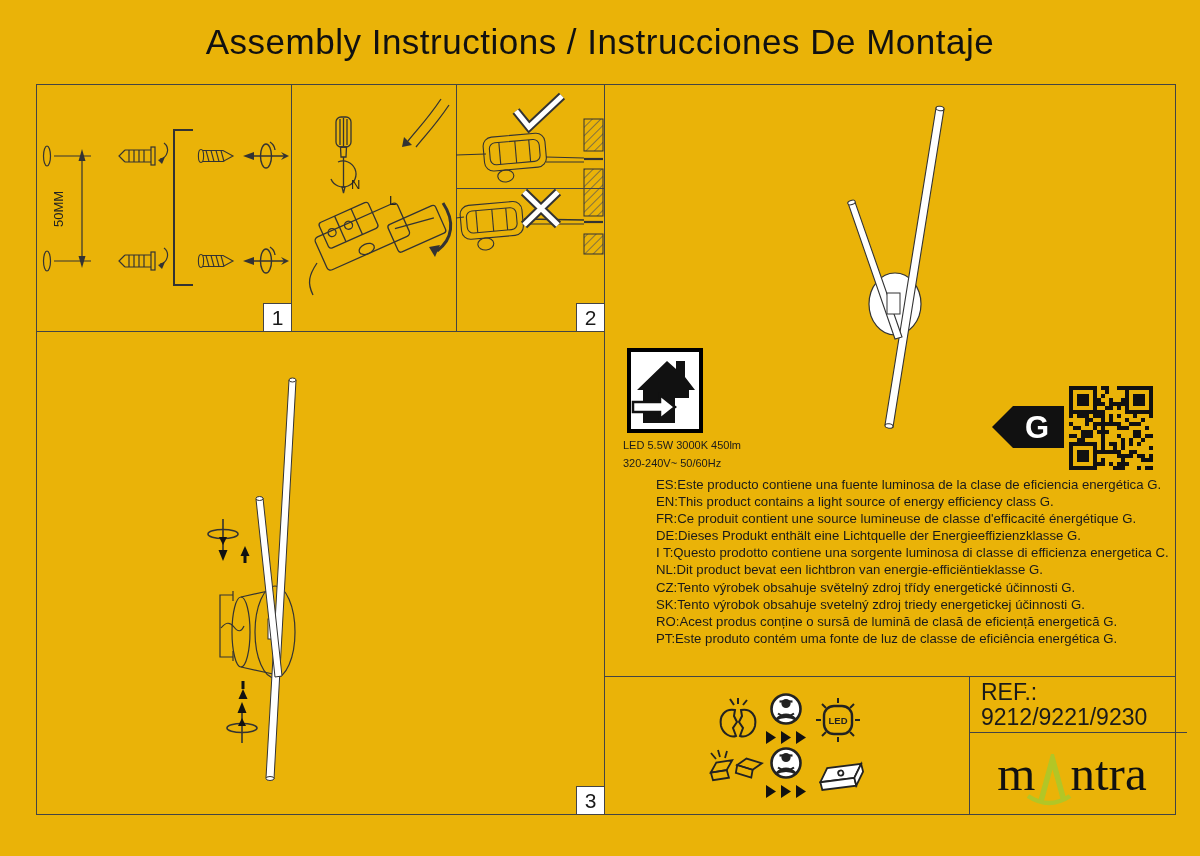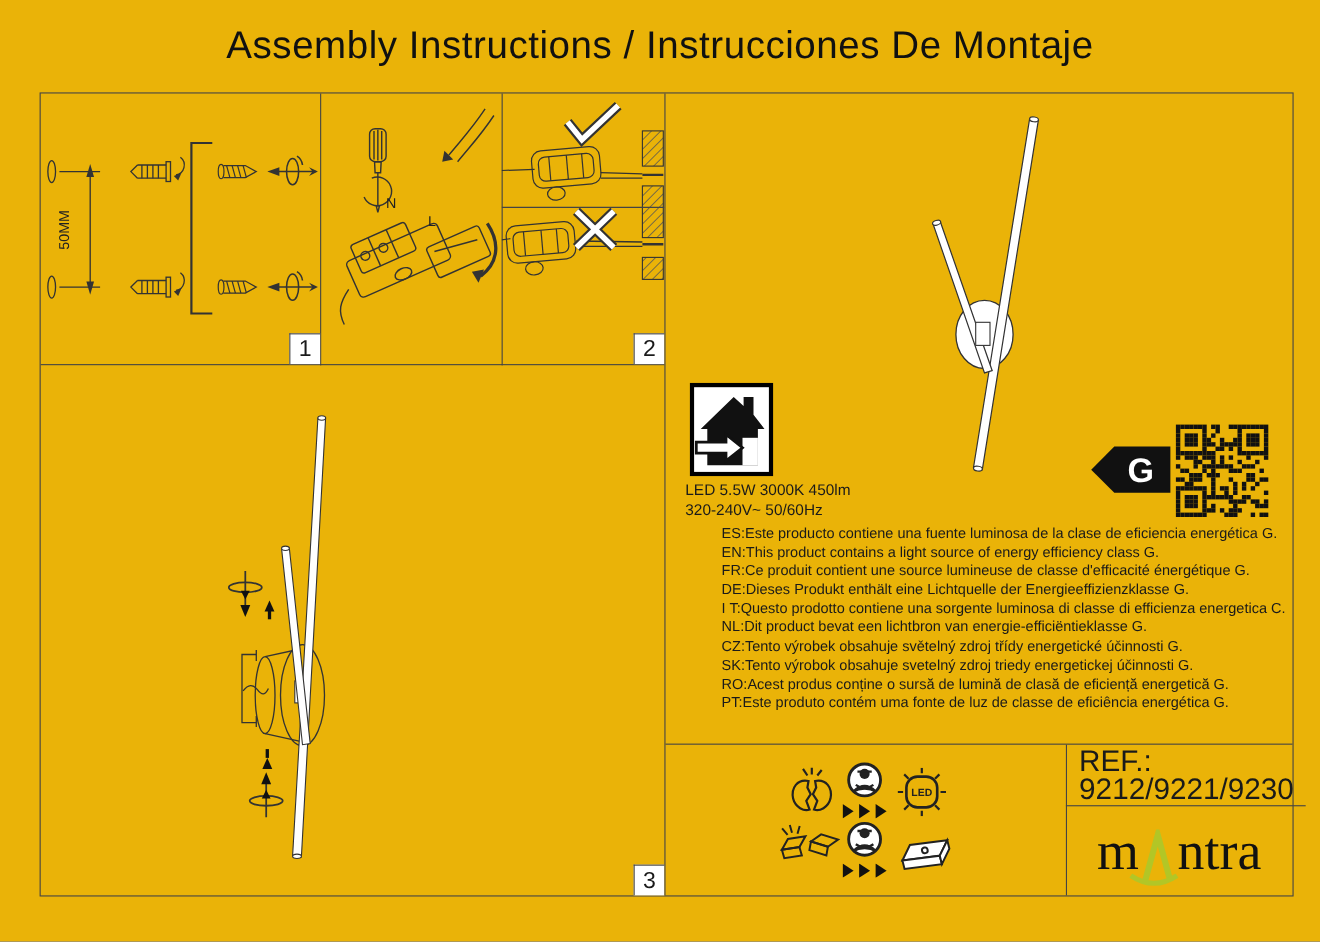--- a/index.html
+++ b/index.html
@@ -11,23 +11,23 @@
          font-size:35px;letter-spacing:.5px;color:#111;}
   .frame{position:absolute;left:36px;top:84px;width:1138px;height:729px;border:1px solid var(--line);}
   .cell{position:absolute;}
   .br{border-right:1px solid var(--line);}
   .bb{border-bottom:1px solid var(--line);}
   .bl{border-left:1px solid var(--line);}
   .bt{border-top:1px solid var(--line);}
   .numbox{position:absolute;right:0;bottom:0;width:27px;height:27px;
           border-left:1px solid var(--line);border-top:1px solid var(--line);
           display:flex;align-items:center;justify-content:center;font-size:21px;background:#fff;}
-  .specs{font-size:14px;line-height:18px;white-space:nowrap;}
+  .specs{font-size:11px;line-height:18px;white-space:nowrap;}
   .lang{font-size:13.2px;line-height:17.1px;white-space:nowrap;}
-  .refbox{padding:3px 0 0 12px;font-size:27px;line-height:25px;}
+  .refbox{padding:3px 0 0 12px;font-size:23px;line-height:25px;}
   .logo{position:absolute;left:0;top:55px;width:100%;height:83px;display:flex;
         align-items:center;justify-content:center;}
   .logo-inner{position:relative;display:flex;align-items:flex-end;}
   .logo-txt{font-family:"Liberation Serif",serif;font-size:49px;line-height:52px;color:#111;}
   .caretsvg{display:block;margin:0 1px -2px 1px;}
   .arcsvg{position:absolute;left:50%;margin-left:-46px;bottom:-8px;}
   svg{display:block;}
   svg text{font-family:"Liberation Sans",sans-serif;}
 </style>
 </head>

